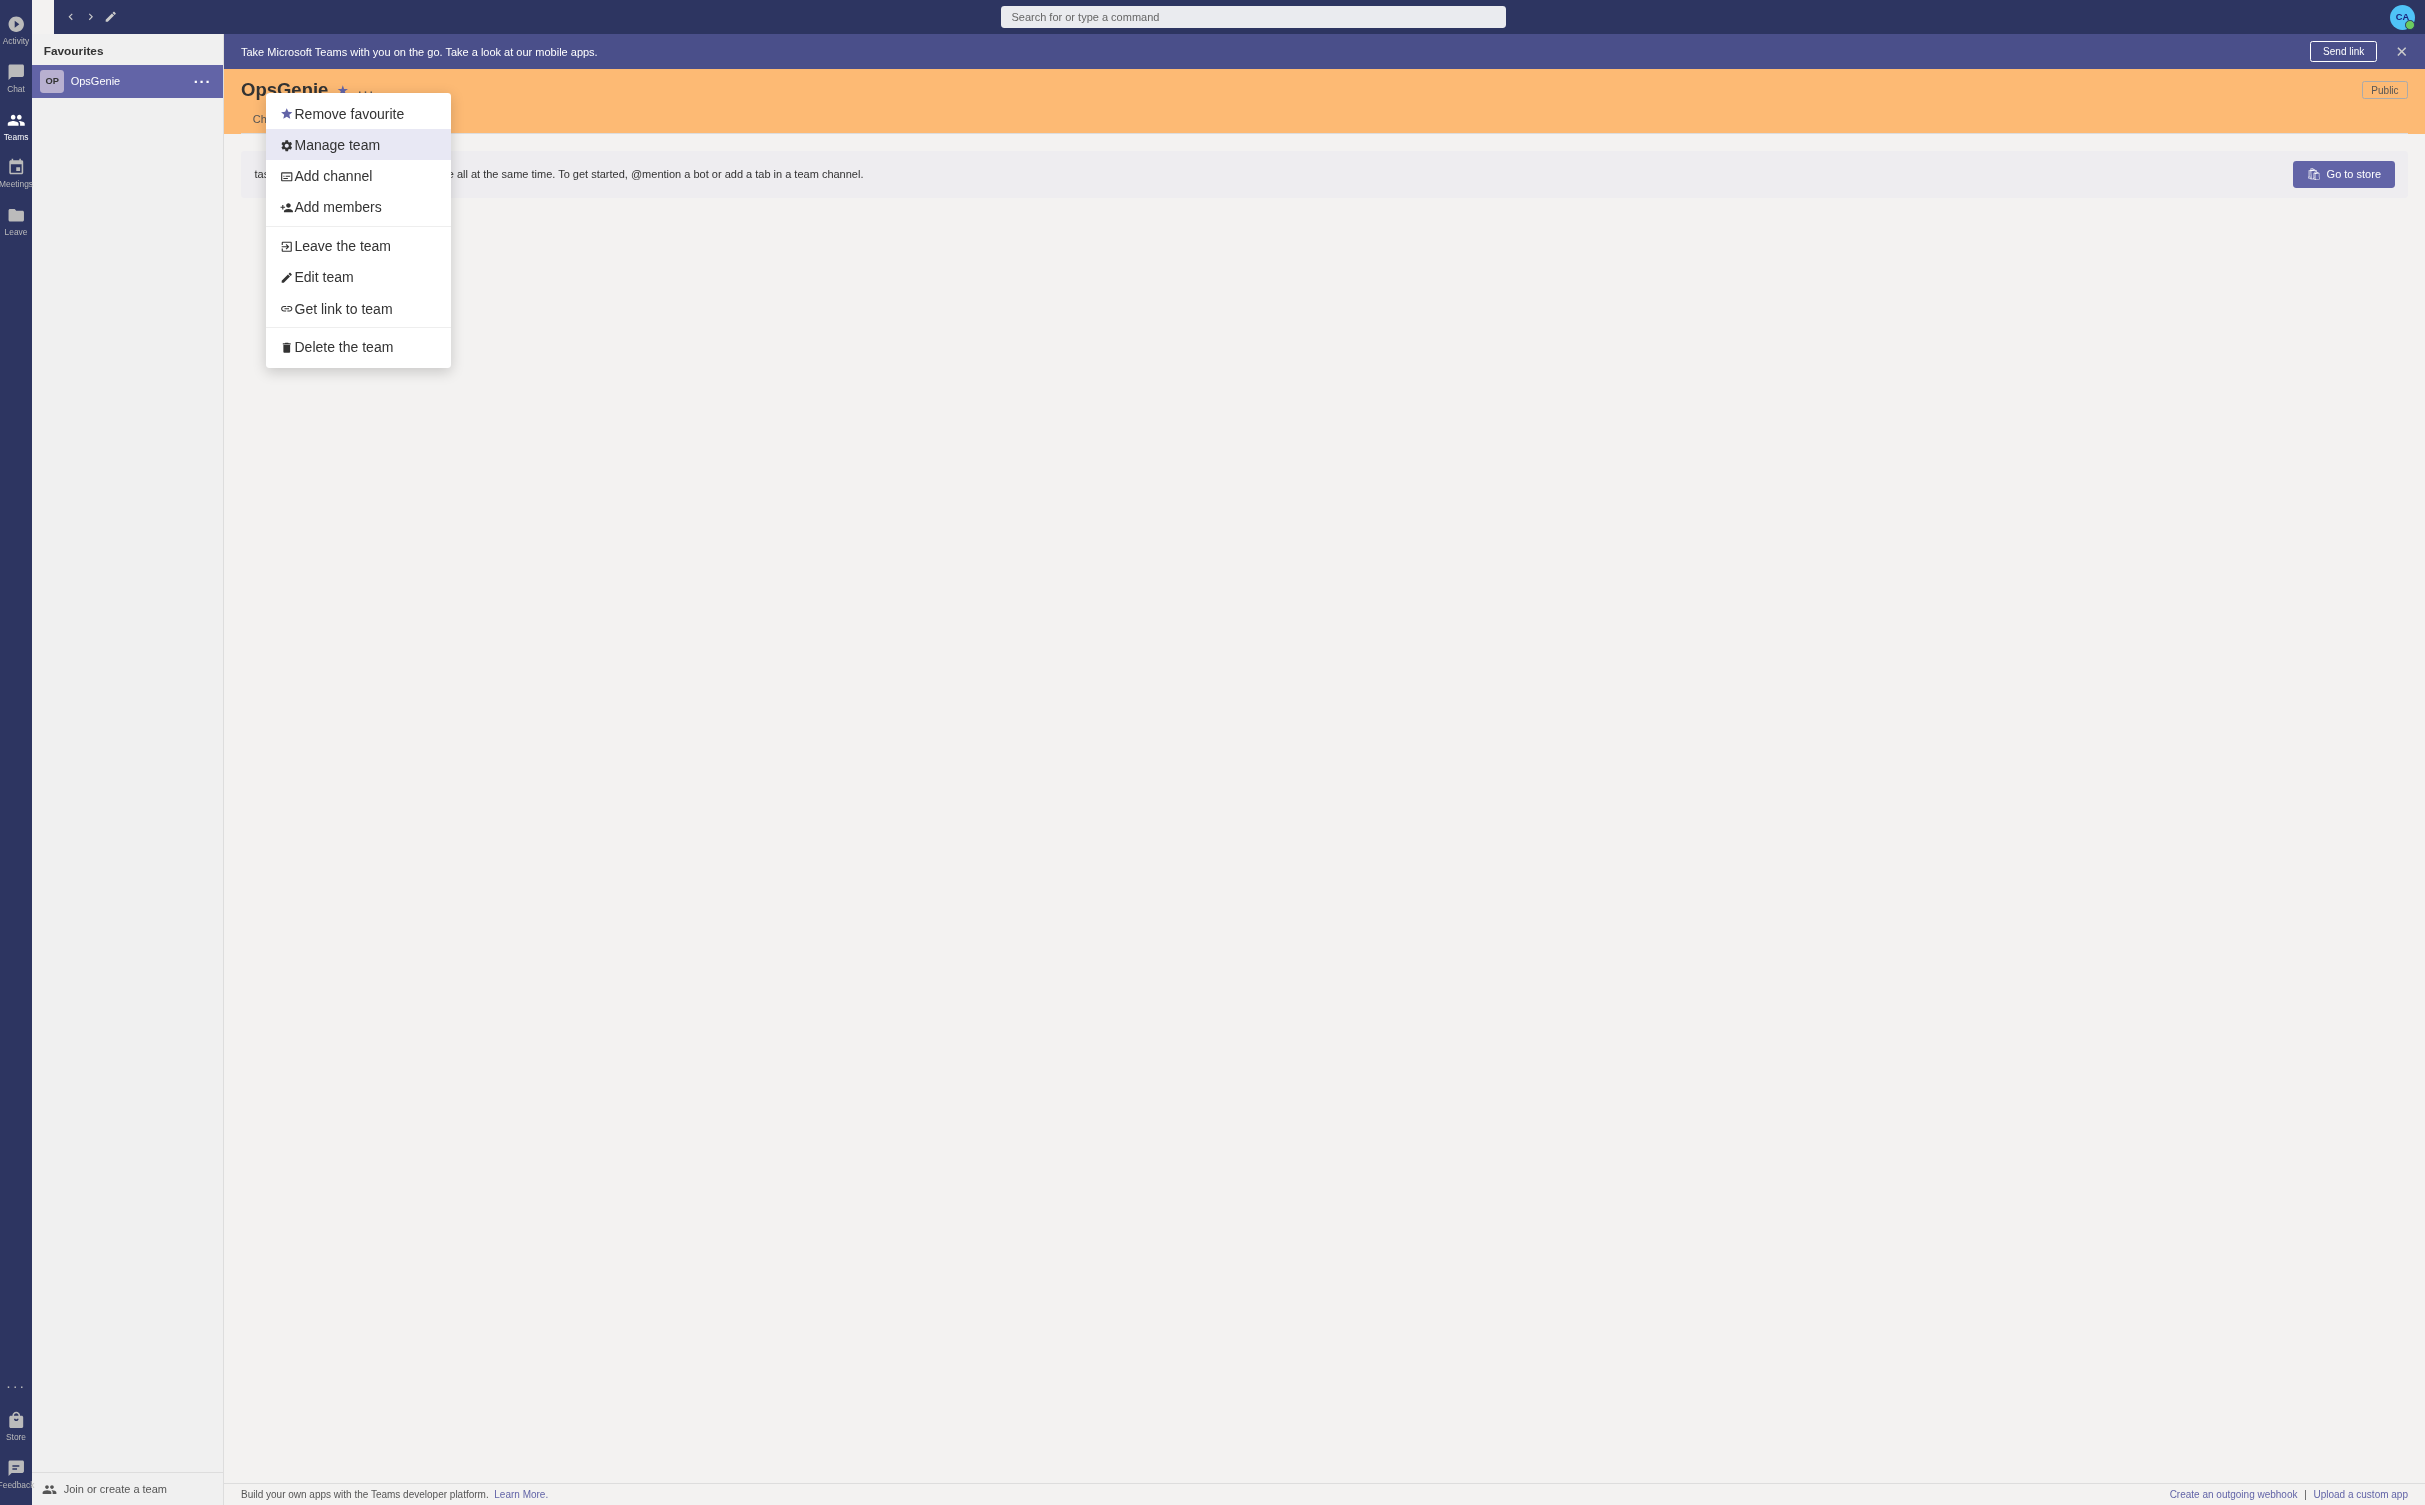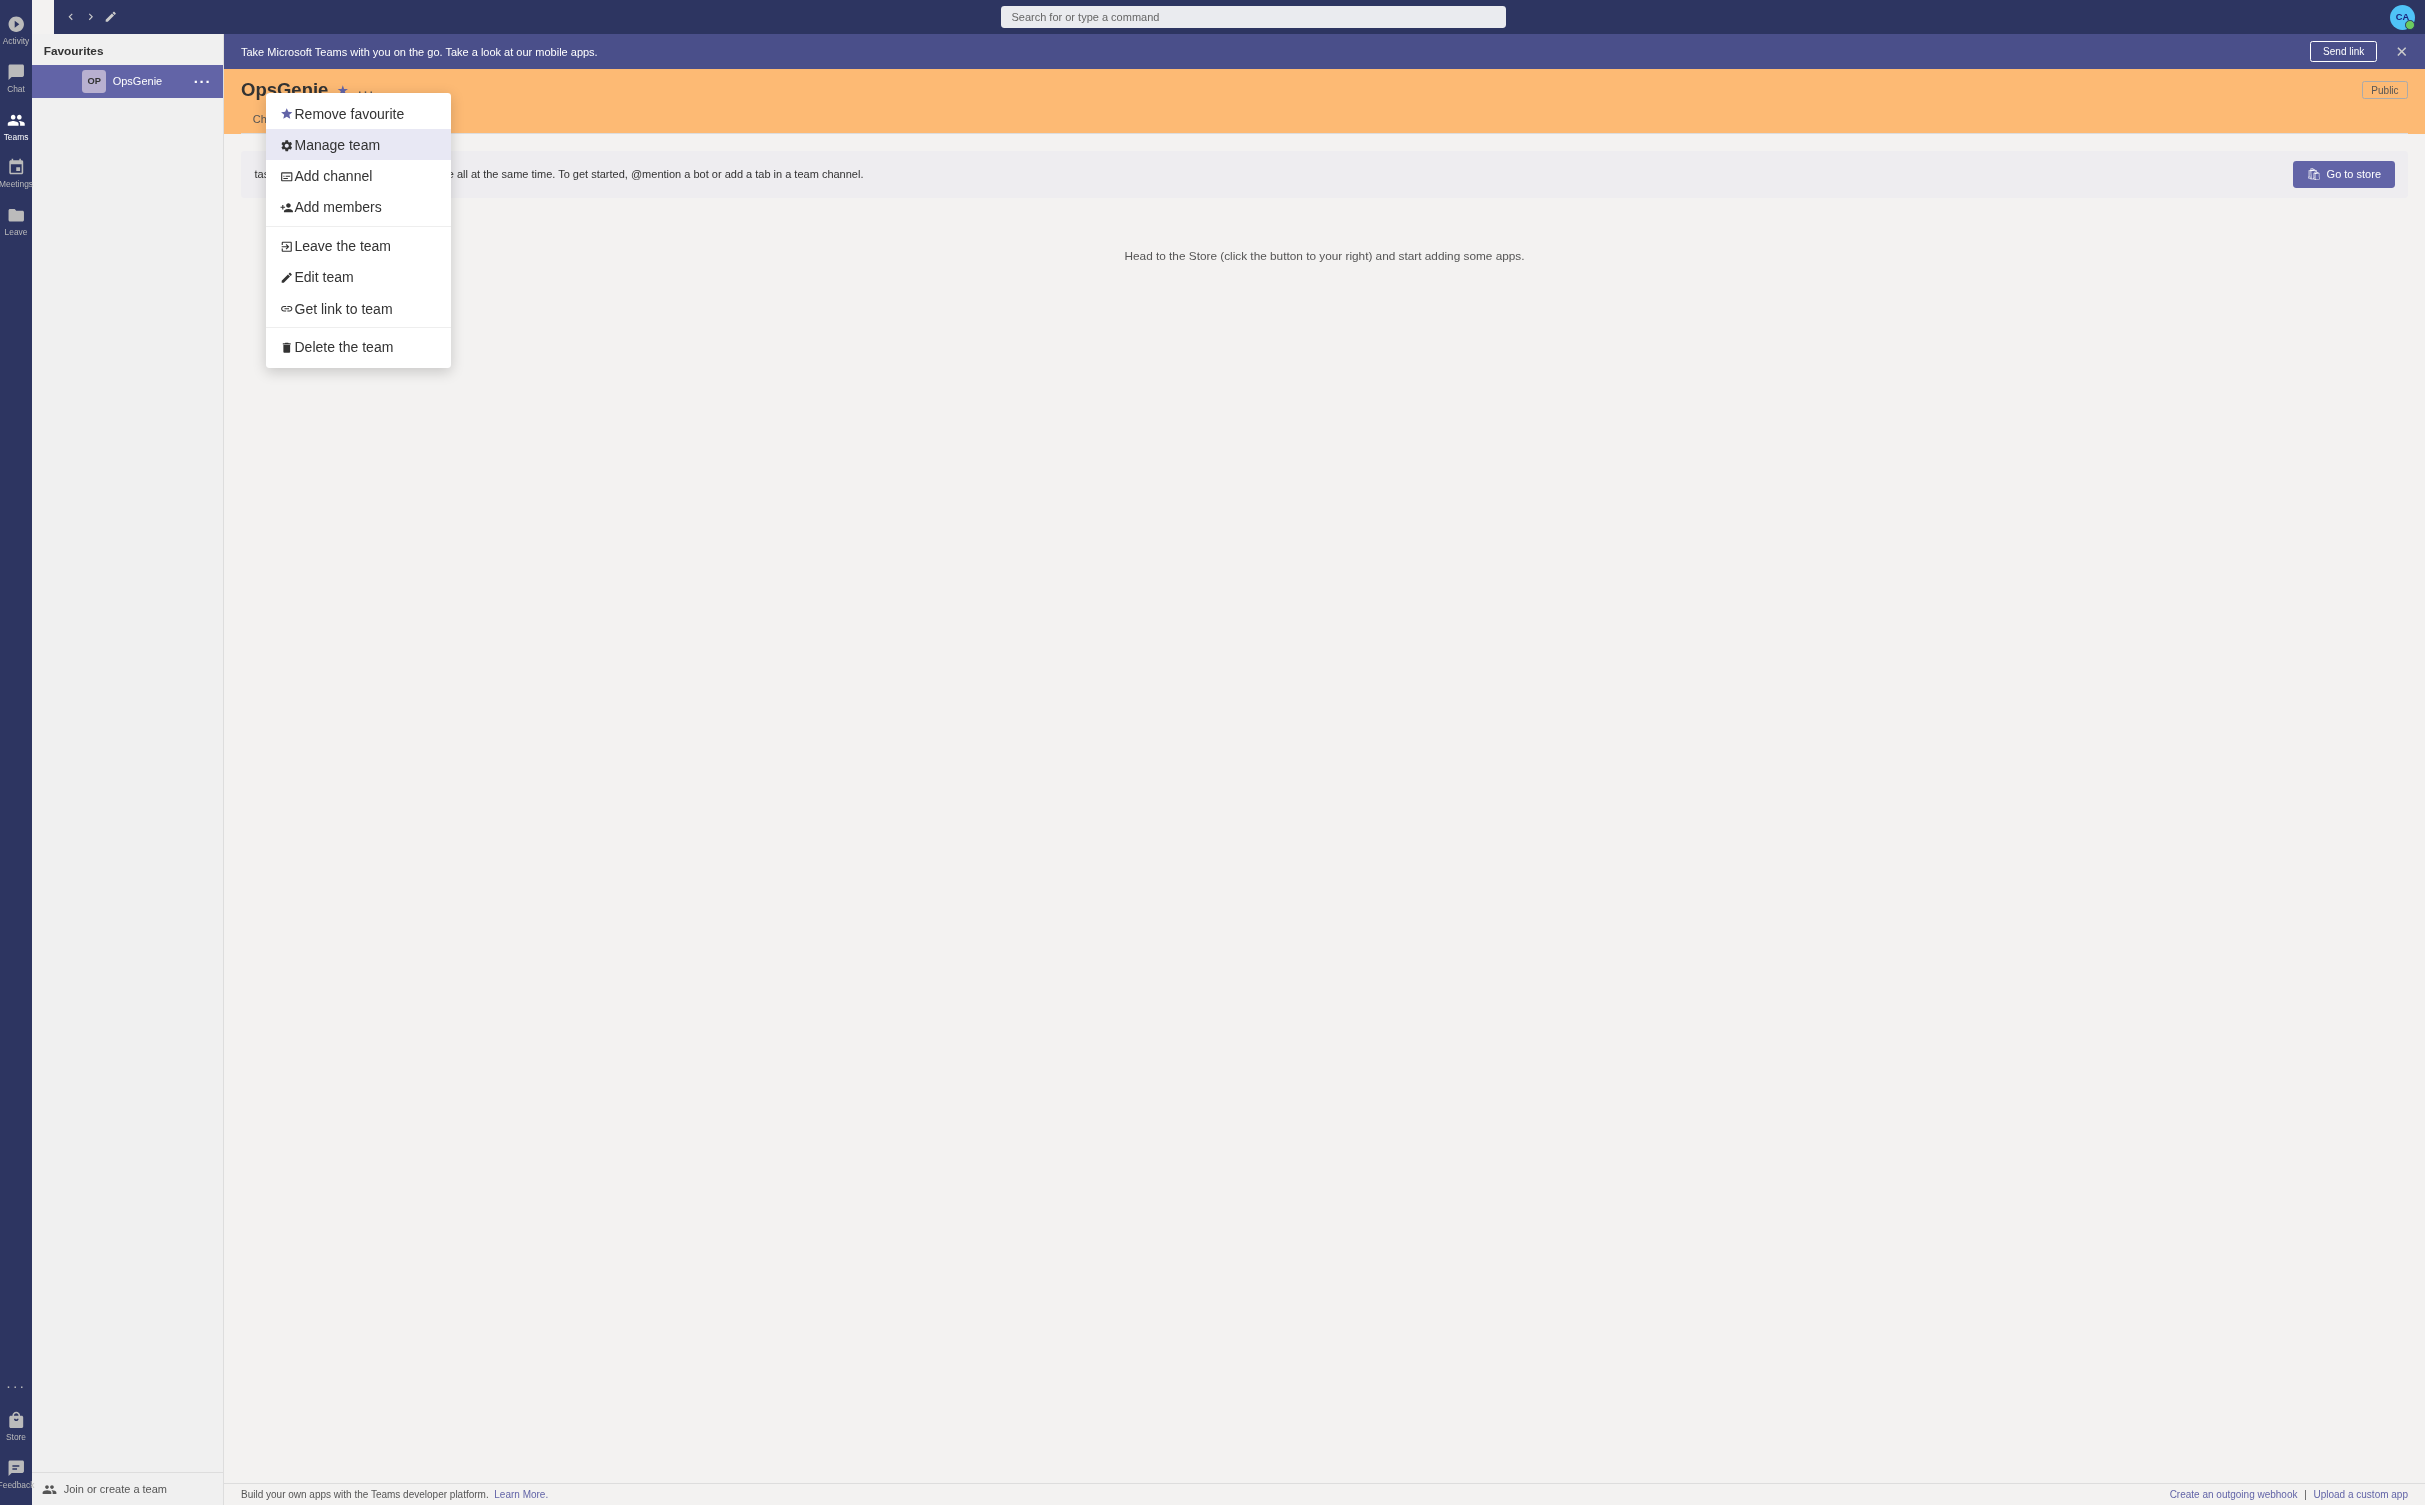--- a/index.html
+++ b/index.html
@@ -78,21 +78,20 @@
       border-radius: 3.4px;
       background: #b8b0d0;
       display: flex;
       align-items: center;
       justify-content: center;
       font-size: 9.3px;
       font-weight: 600;
       color: #333;
       flex-shrink: 0;
       margin-right: 6.7px;
-      margin-left: 42px;
     }
     .team-name { font-size: 11px; font-weight: 500; flex: 1; }
     .team-more {
       font-size: 15px;
       font-weight: 600;
       letter-spacing: 0.8px;
       color: #fff;
       cursor: pointer;
       padding: 0 3.4px;
     }
@@ -457,23 +456,20 @@
     </div>
 
     <div class="content-area">
       <div class="apps-description">
         <span>tasks, receive updates and communicate all at the same time. To get started, @mention a bot or add a tab in a team channel.</span>
         <button class="go-to-store-btn">
           <span class="store-icon">🛍</span>
           <span>Go to store</span>
         </button>
       </div>
-      <div class="head-to-store-text">
-        <span>Head to the Store (click the button to your right) and start adding some apps.</span>
-      </div>
     </div>
 
     <div class="bottom-bar">
       <span>
         <span>Build your own apps with the Teams developer platform.</span>&nbsp;
         <a>Learn More.</a>
       </span>
       <div class="bottom-bar-right">
         <a>Create an outgoing webhook</a>
         <span>|</span>

